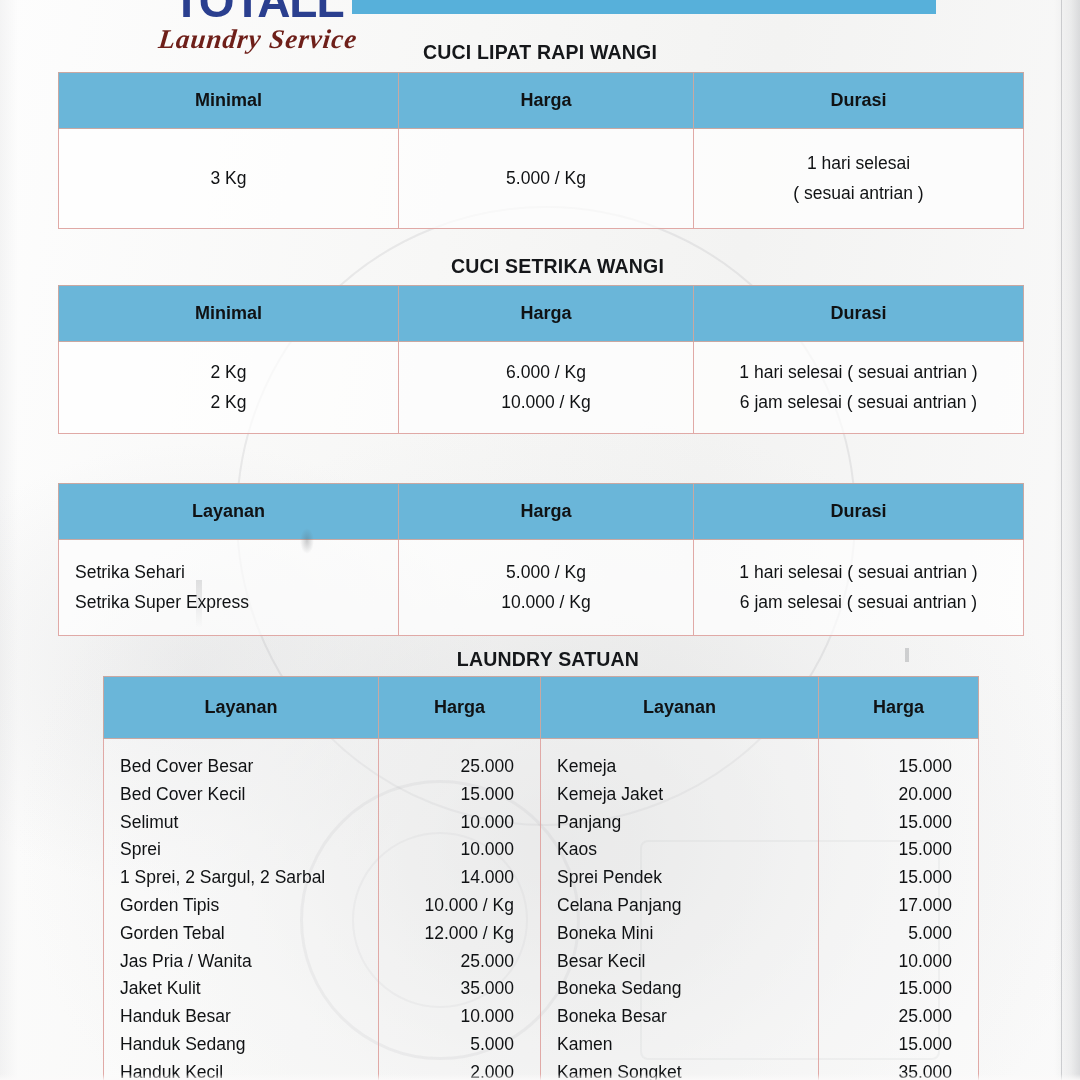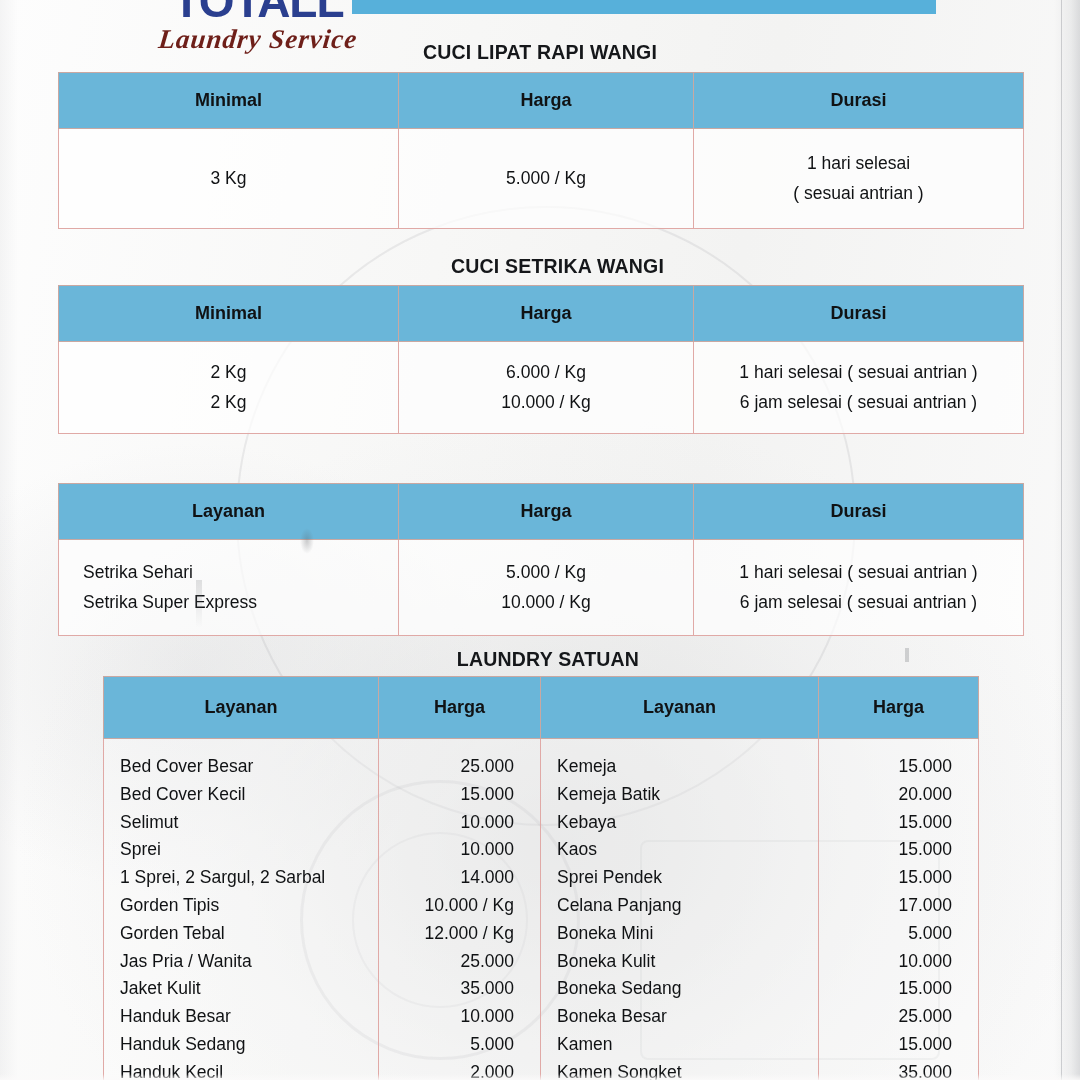--- a/index.html
+++ b/index.html
@@ -119,21 +119,21 @@
   table.pricing {
     position: absolute;
     border-collapse: collapse;
     table-layout: fixed;
     z-index: 3;
     background: rgba(255,255,255,0.55);
   }
   table.pricing th,
   table.pricing td {
     border: 1px solid #e0a9a6;
-    padding: 8px;
+    padding: 0;
     font-size: 17.5px;
     color: #101214;
   }
   table.pricing th {
     background: #6ab6d9;
     font-weight: bold;
     font-size: 18px;
     height: 56px;
     text-align: center;
     vertical-align: middle;
@@ -401,27 +401,27 @@
               <div class="row">25.000</div>
               <div class="row">35.000</div>
               <div class="row">10.000</div>
               <div class="row">5.000</div>
               <div class="row">2.000</div>
             </div>
         </td>
         <td>
           <div class="satuan-list names" id="right-names">
               <div class="row">Kemeja</div>
-              <div class="row">Kemeja Batik</div>
-              <div class="row">Kebaya</div>
+              <div class="row">Kemeja Jaket</div>
+              <div class="row">Panjang</div>
               <div class="row">Kaos</div>
               <div class="row">Sprei Pendek</div>
               <div class="row">Celana Panjang</div>
               <div class="row">Boneka Mini</div>
-              <div class="row">Boneka Kulit</div>
+              <div class="row">Besar Kecil</div>
               <div class="row">Boneka Sedang</div>
               <div class="row">Boneka Besar</div>
               <div class="row">Kamen</div>
               <div class="row">Kamen Songket</div>
             </div>
         </td>
         <td>
           <div class="satuan-list prices" id="right-prices">
               <div class="row">15.000</div>
               <div class="row">20.000</div>

